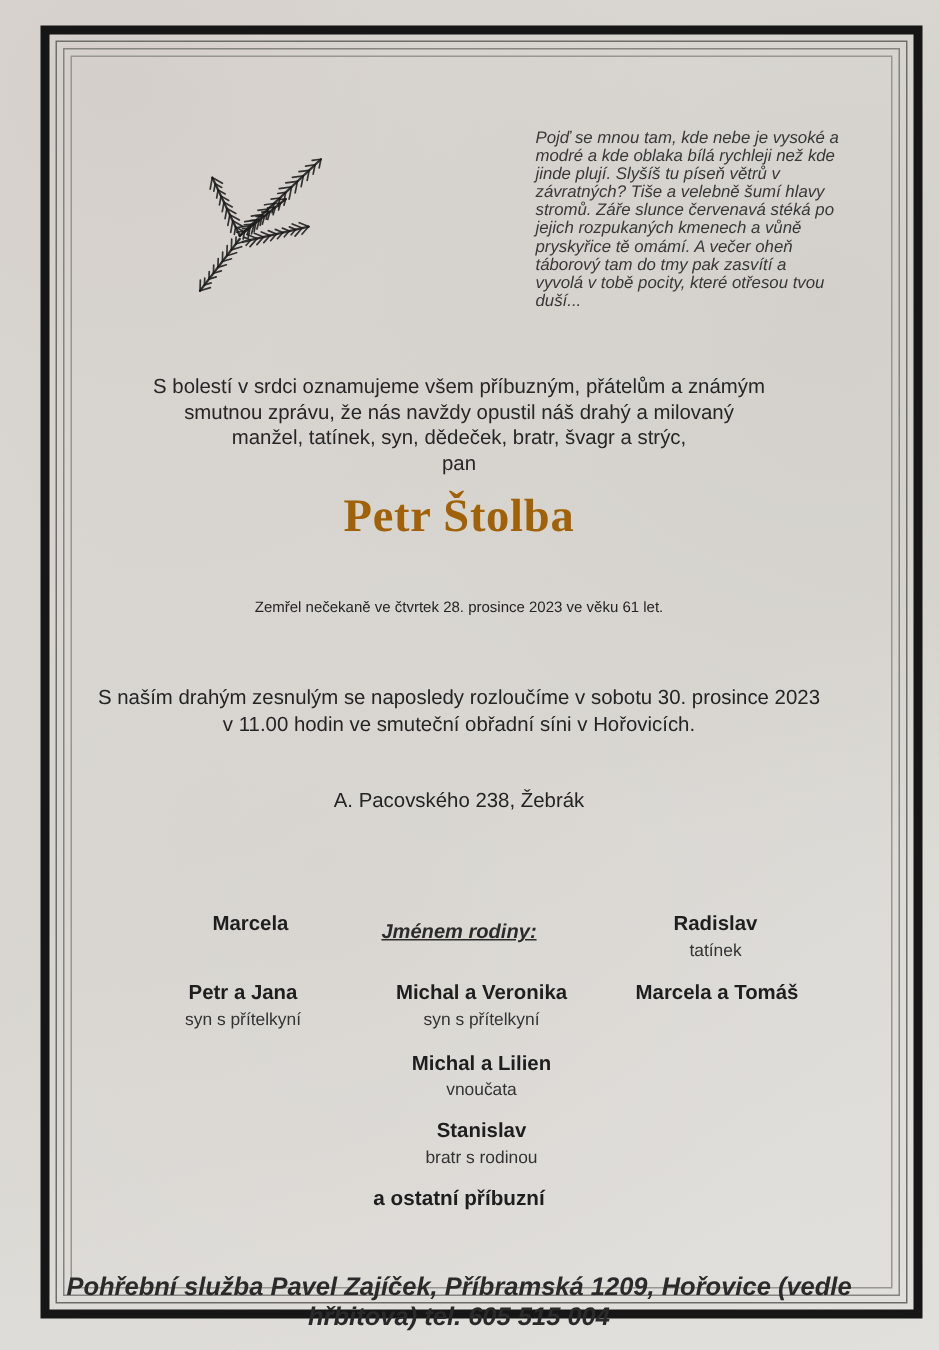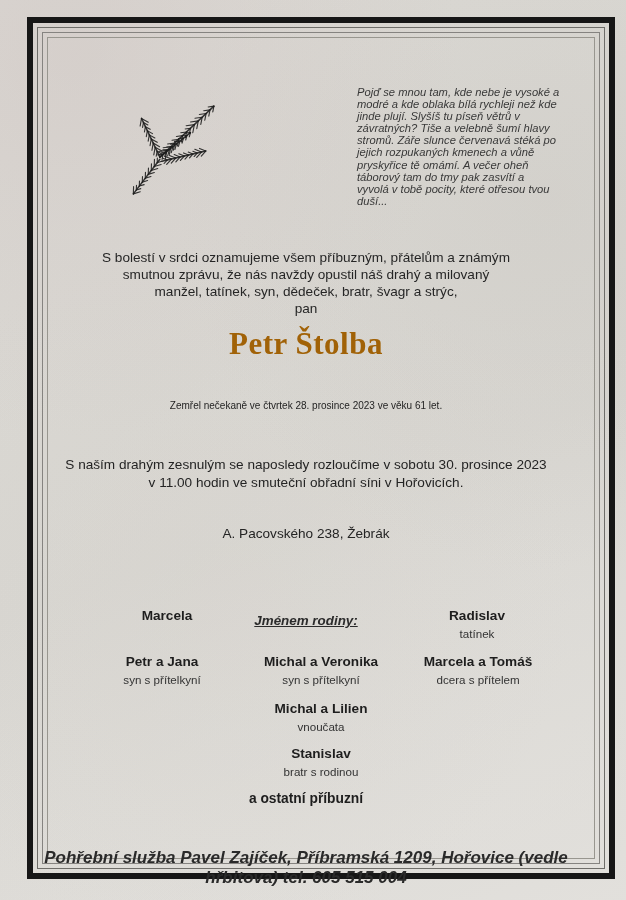--- a/index.html
+++ b/index.html
@@ -227,21 +227,20 @@
 <div class="member" style="left:162px; top:654px">
   <div class="member-name">Petr a Jana</div>
   <div class="member-rel">syn s přítelkyní</div>
 </div>
 <div class="member" style="left:321px; top:654px">
   <div class="member-name">Michal a Veronika</div>
   <div class="member-rel">syn s přítelkyní</div>
 </div>
 <div class="member" style="left:478px; top:654px">
   <div class="member-name">Marcela a Tomáš</div>
-  <div class="member-rel">dcera s přítelem</div>
 </div>
 
 <div class="member" style="left:321px; top:701px">
   <div class="member-name">Michal a Lilien</div>
   <div class="member-rel">vnoučata</div>
 </div>
 
 <div class="member" style="left:321px; top:746px">
   <div class="member-name">Stanislav</div>
   <div class="member-rel">bratr s rodinou</div>

